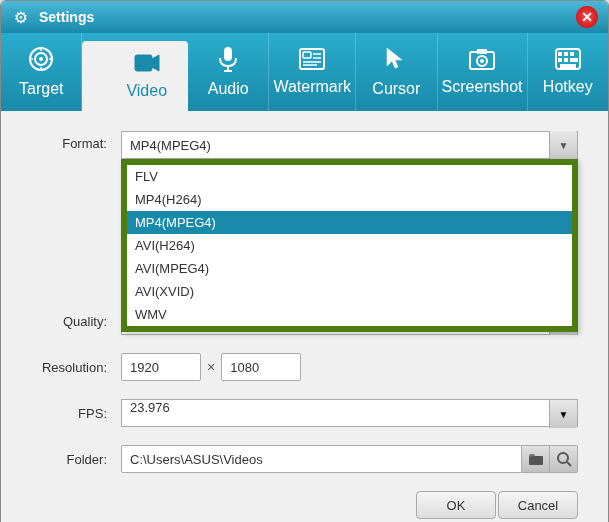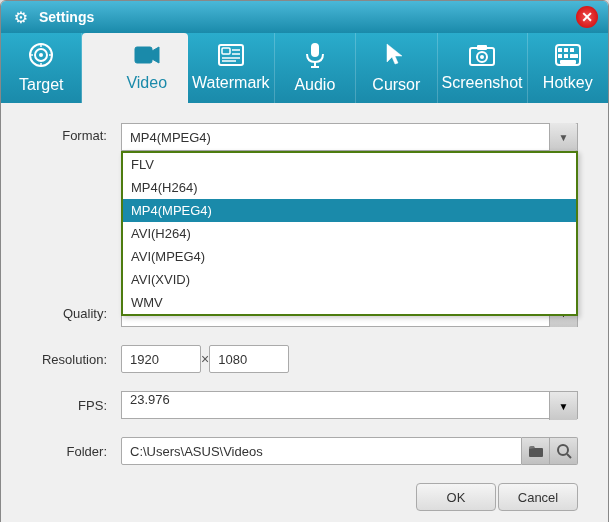--- a/index.html
+++ b/index.html
@@ -81,21 +81,21 @@
       gap: 4px;
       min-height: 70px;
     }
 
     .tab:last-child { border-right: none; }
 
     .tab.active {
       background: #f0f0f0;
       color: #1a8aaa;
       border-radius: 4px 4px 0 0;
-      margin-top: 0;
+      margin-top: 8px;
       padding-left: 28px;
     }
 
     .tab-icon {
       font-size: 22px;
       line-height: 1;
     }
 
     .tab-label {
       font-size: 16px;
@@ -148,21 +148,21 @@
     .dropdown-container {
       position: relative;
     }
 
     .dropdown-list {
       position: absolute;
       top: 28px;
       left: 0;
       right: 0;
       background: white;
-      border: 2px solid #4d7c0f;
+      border: 6px solid #4d7c0f;
       z-index: 10;
       box-shadow: 2px 2px 5px rgba(0,0,0,0.2);
     }
 
     .dropdown-item {
       padding: 4px 8px;
       cursor: pointer;
       font-size: 13px;
       color: #333;
     }
@@ -221,20 +221,21 @@
       border-radius: 4px;
       background: linear-gradient(to bottom, #f5f5f5, #ddd);
       cursor: pointer;
       font-size: 13px;
       color: #333;
     }
 
     .resolution-row {
       display: flex;
       align-items: center;
+      gap: 6px;
     }
 
     .resolution-input {
       width: 80px;
       height: 28px;
       border: 1px solid #aaa;
       border-radius: 2px;
       background: white;
       padding: 0 8px;
       font-size: 13px;
@@ -278,41 +279,41 @@
       <span class="tab-icon">
         <svg width="26" height="22" viewBox="0 0 26 22" fill="none">
           <rect x="1" y="3" width="17" height="16" rx="2" fill="#1a8aaa" stroke="#1a8aaa" stroke-width="1"></rect>
           <polygon points="18,7 25,3 25,19 18,15" fill="#1a8aaa" stroke="#1a8aaa" stroke-width="1"></polygon>
         </svg>
       </span>
       <span class="tab-label">Video</span>
     </div>
     <div class="tab">
       <span class="tab-icon">
+        <svg width="22" height="26" viewBox="0 0 22 26" fill="none">
+          <rect x="7" y="1" width="8" height="14" rx="4" fill="white"></rect>
+          <path d="M3 12 Q3 20 11 20 Q19 20 19 12" stroke="white" stroke-width="2" fill="none"></path>
+          <line x1="11" y1="20" x2="11" y2="25" stroke="white" stroke-width="2"></line>
+          <line x1="7" y1="25" x2="15" y2="25" stroke="white" stroke-width="2"></line>
+        </svg>
+      </span>
+      <span class="tab-label">Audio</span>
+    </div>
+    <div class="tab">
+      <span class="tab-icon">
         <svg width="26" height="22" viewBox="0 0 26 22" fill="none">
           <rect x="1" y="1" width="24" height="20" rx="2" stroke="white" stroke-width="2" fill="none"></rect>
           <rect x="4" y="4" width="8" height="6" rx="1" stroke="white" stroke-width="1.5" fill="none"></rect>
           <line x1="14" y1="6" x2="22" y2="6" stroke="white" stroke-width="1.5"></line>
           <line x1="14" y1="10" x2="22" y2="10" stroke="white" stroke-width="1.5"></line>
           <line x1="4" y1="14" x2="22" y2="14" stroke="white" stroke-width="1.5"></line>
           <line x1="4" y1="17" x2="18" y2="17" stroke="white" stroke-width="1.5"></line>
         </svg>
       </span>
       <span class="tab-label">Watermark</span>
-    </div>
-    <div class="tab">
-      <span class="tab-icon">
-        <svg width="22" height="26" viewBox="0 0 22 26" fill="none">
-          <rect x="7" y="1" width="8" height="14" rx="4" fill="white"></rect>
-          <path d="M3 12 Q3 20 11 20 Q19 20 19 12" stroke="white" stroke-width="2" fill="none"></path>
-          <line x1="11" y1="20" x2="11" y2="25" stroke="white" stroke-width="2"></line>
-          <line x1="7" y1="25" x2="15" y2="25" stroke="white" stroke-width="2"></line>
-        </svg>
-      </span>
-      <span class="tab-label">Audio</span>
     </div>
     <div class="tab">
       <span class="tab-icon">
         <svg width="22" height="26" viewBox="0 0 22 26" fill="none">
           <polygon points="2,2 2,20 7,15 10,22 13,21 10,14 17,14" fill="white" stroke="white" stroke-width="0.5"></polygon>
         </svg>
       </span>
       <span class="tab-label">Cursor</span>
     </div>
     <div class="tab">

